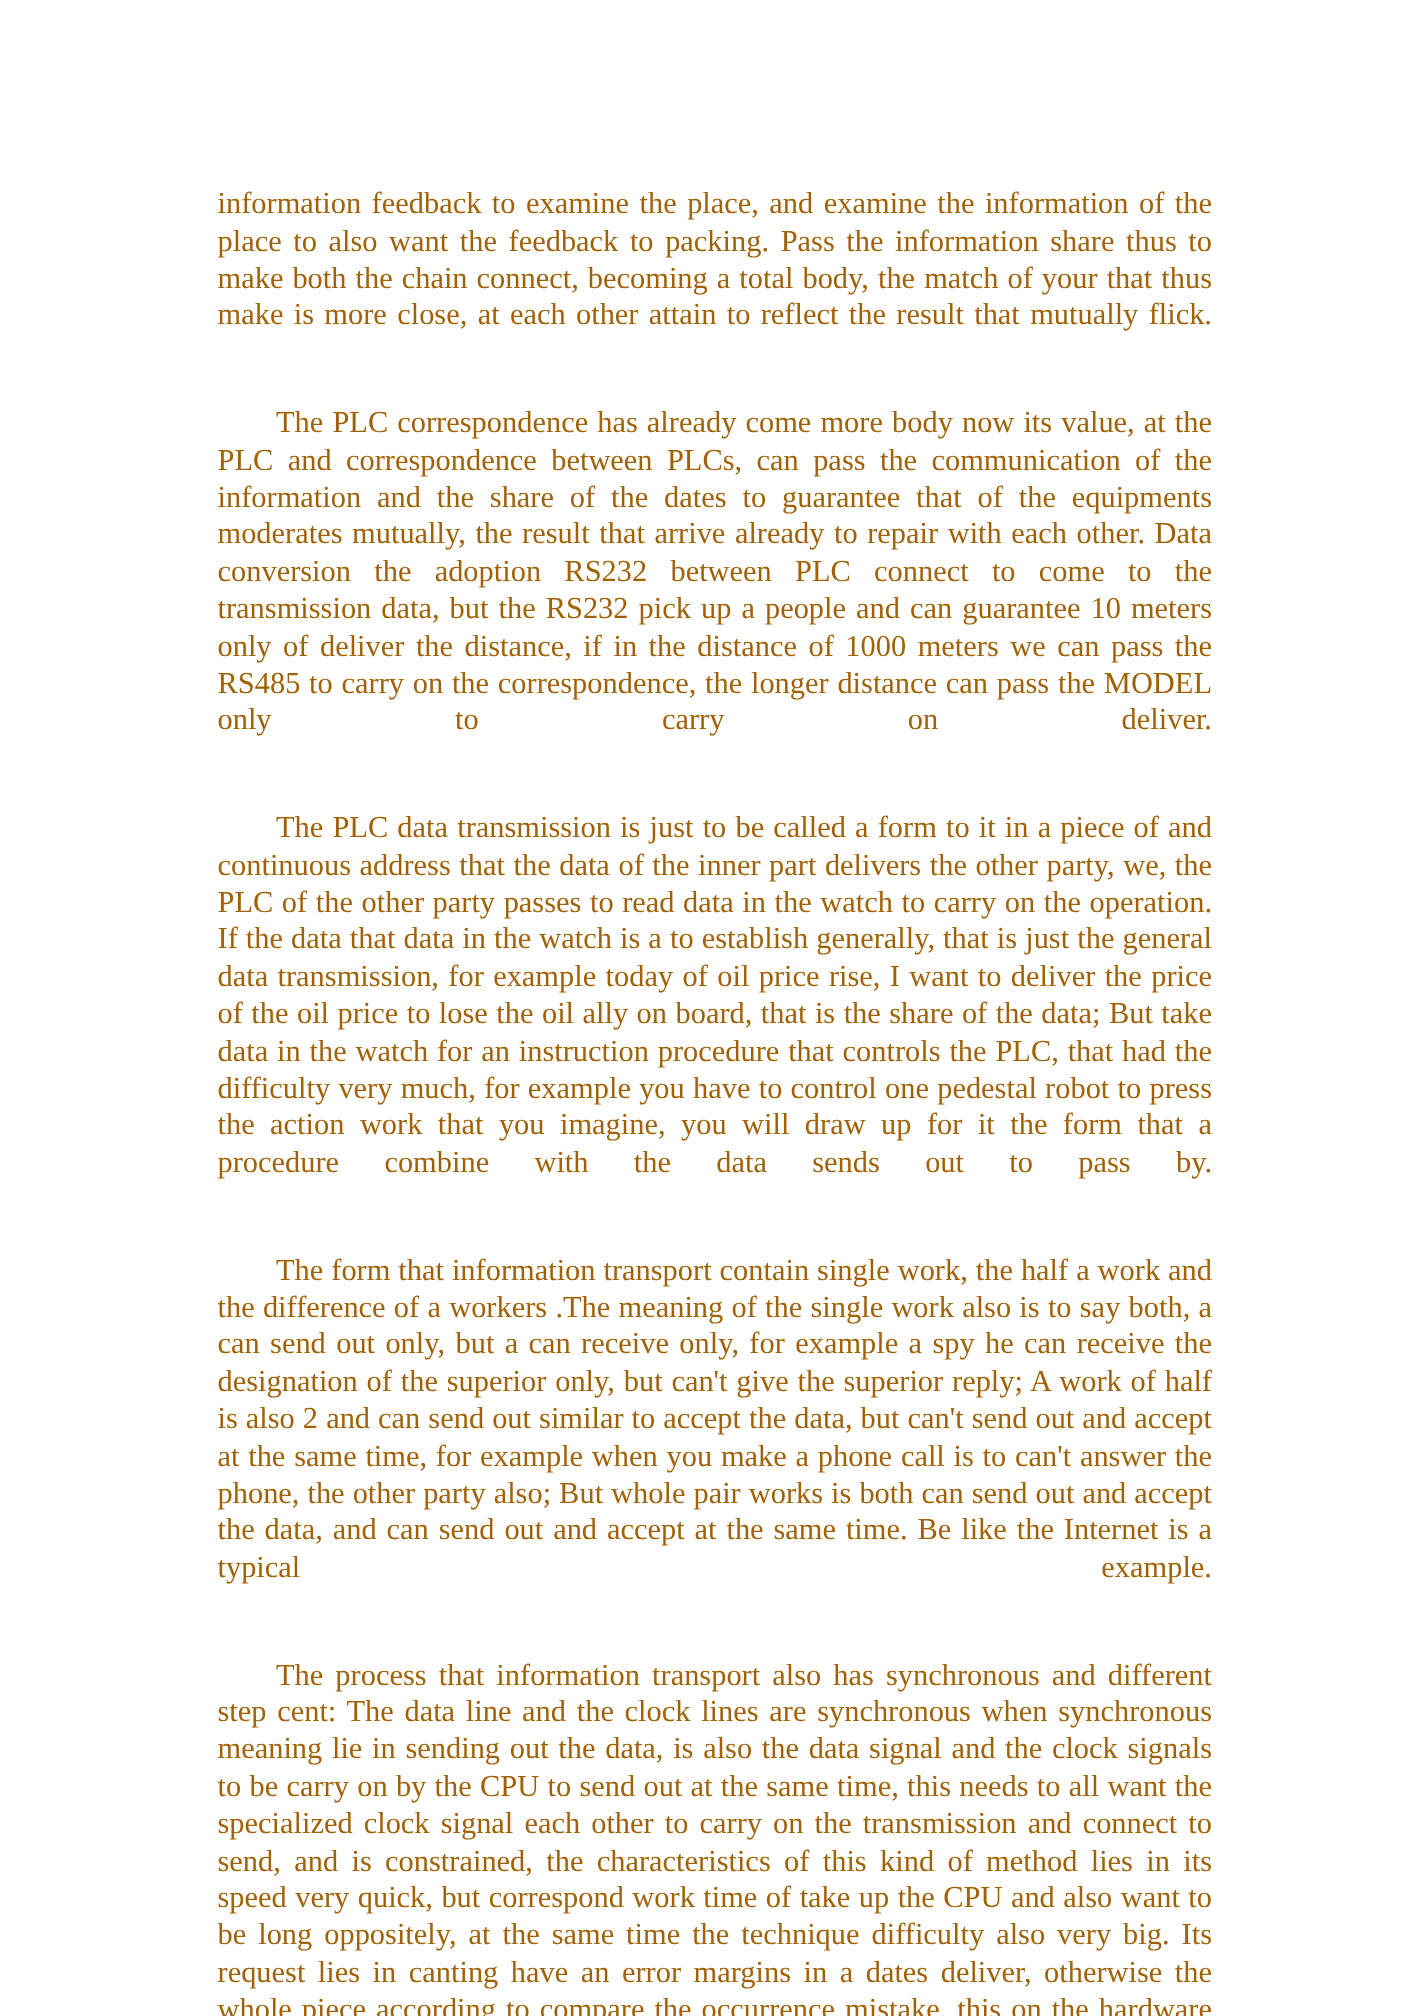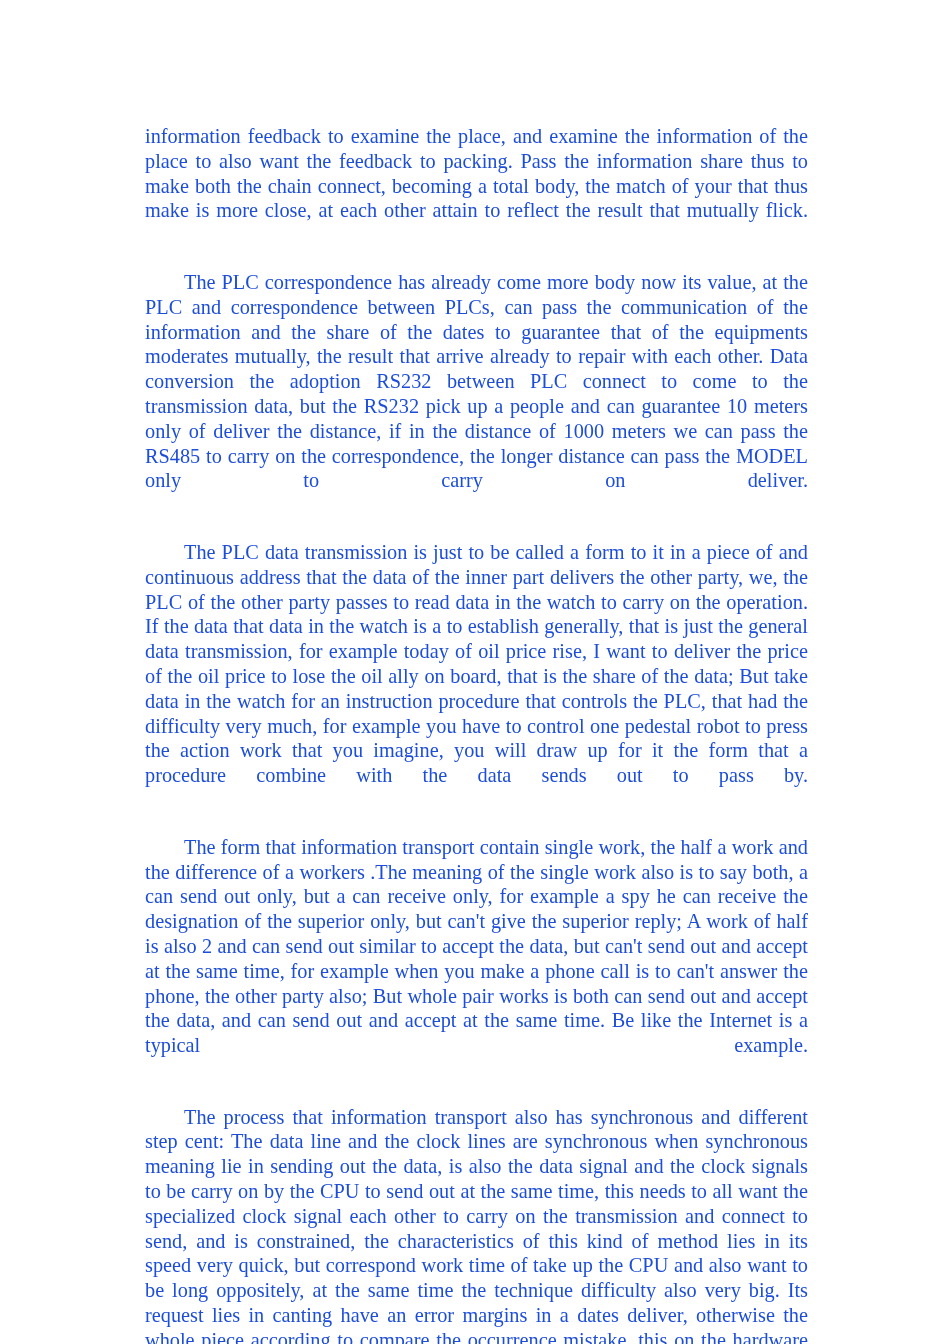--- a/index.html
+++ b/index.html
@@ -28,21 +28,21 @@
     left: 145px;
     top: 124px;
     width: 663px;
   }
 
   .doc-paragraph {
     margin: 0 0 22px 0;
     padding: 0;
     font-size: 20.3px;
     line-height: 24.8px;
-    color: #1d4ed8;
+    color: #a16207;
     text-align: justify;
     text-justify: inter-word;
     text-indent: 39px;
     word-spacing: 0.1px;
     hyphens: none;
     -webkit-hyphens: none;
   }
 
   .doc-paragraph:last-child {
     margin-bottom: 0;

